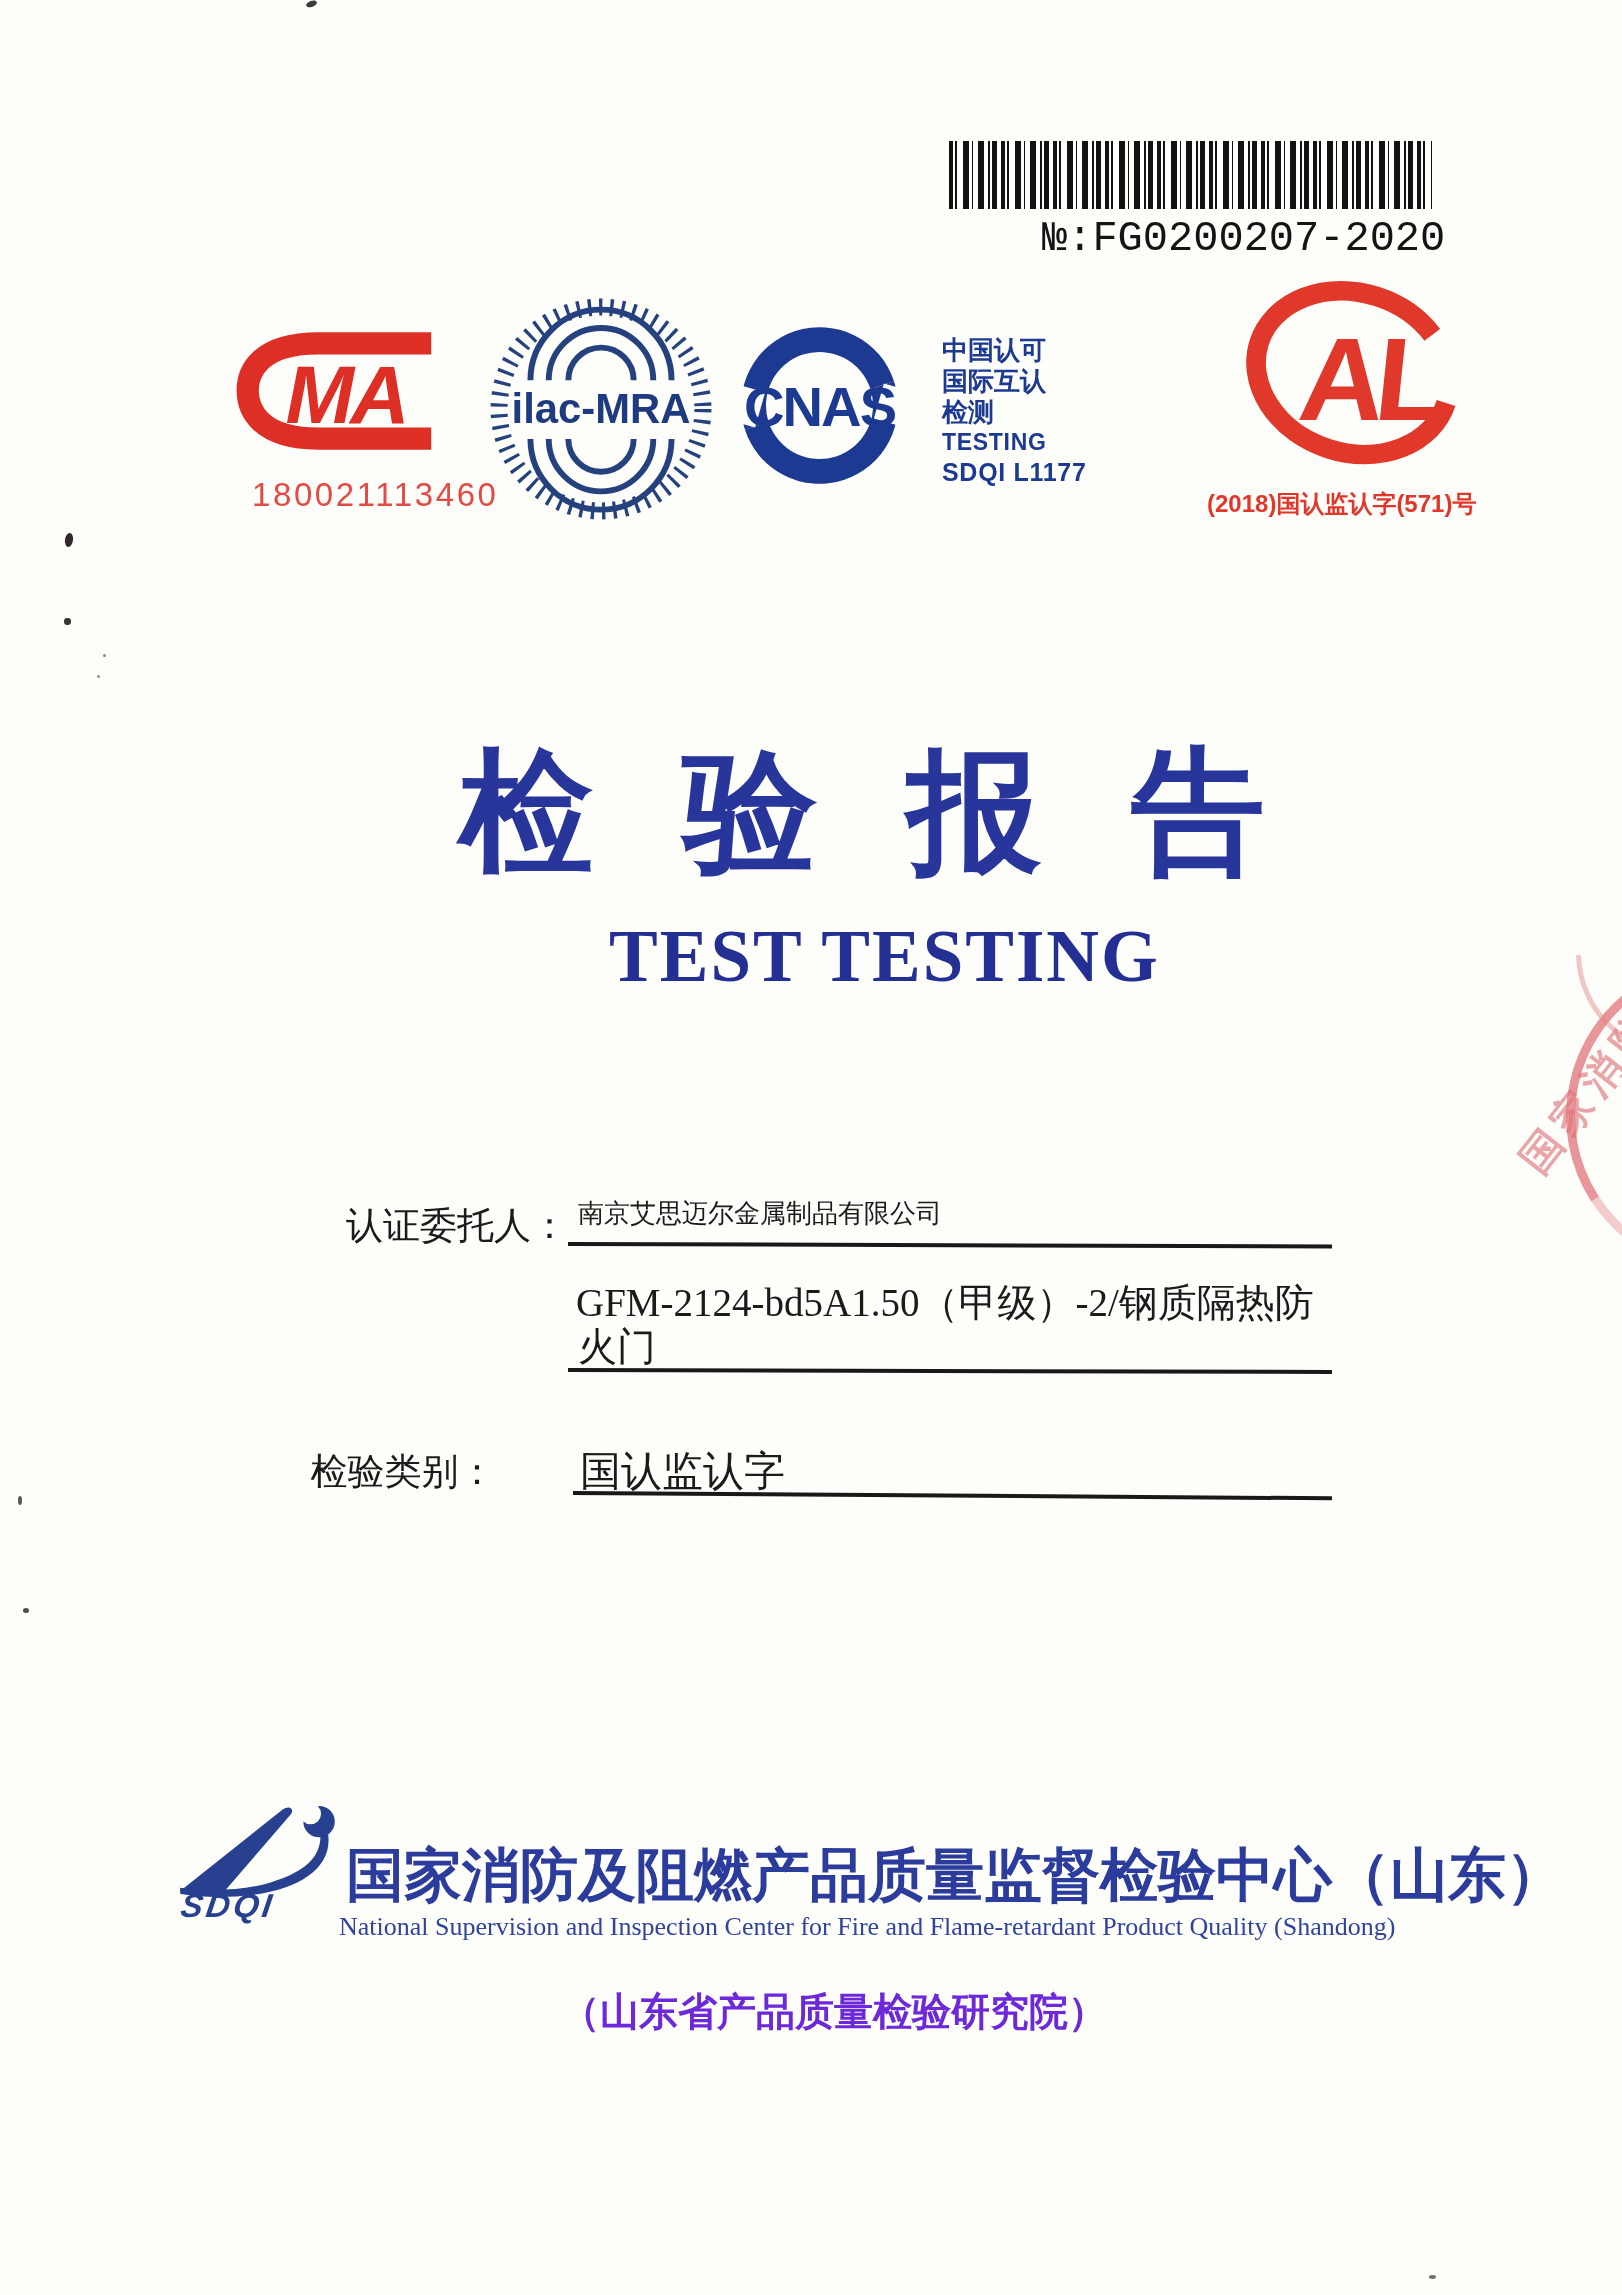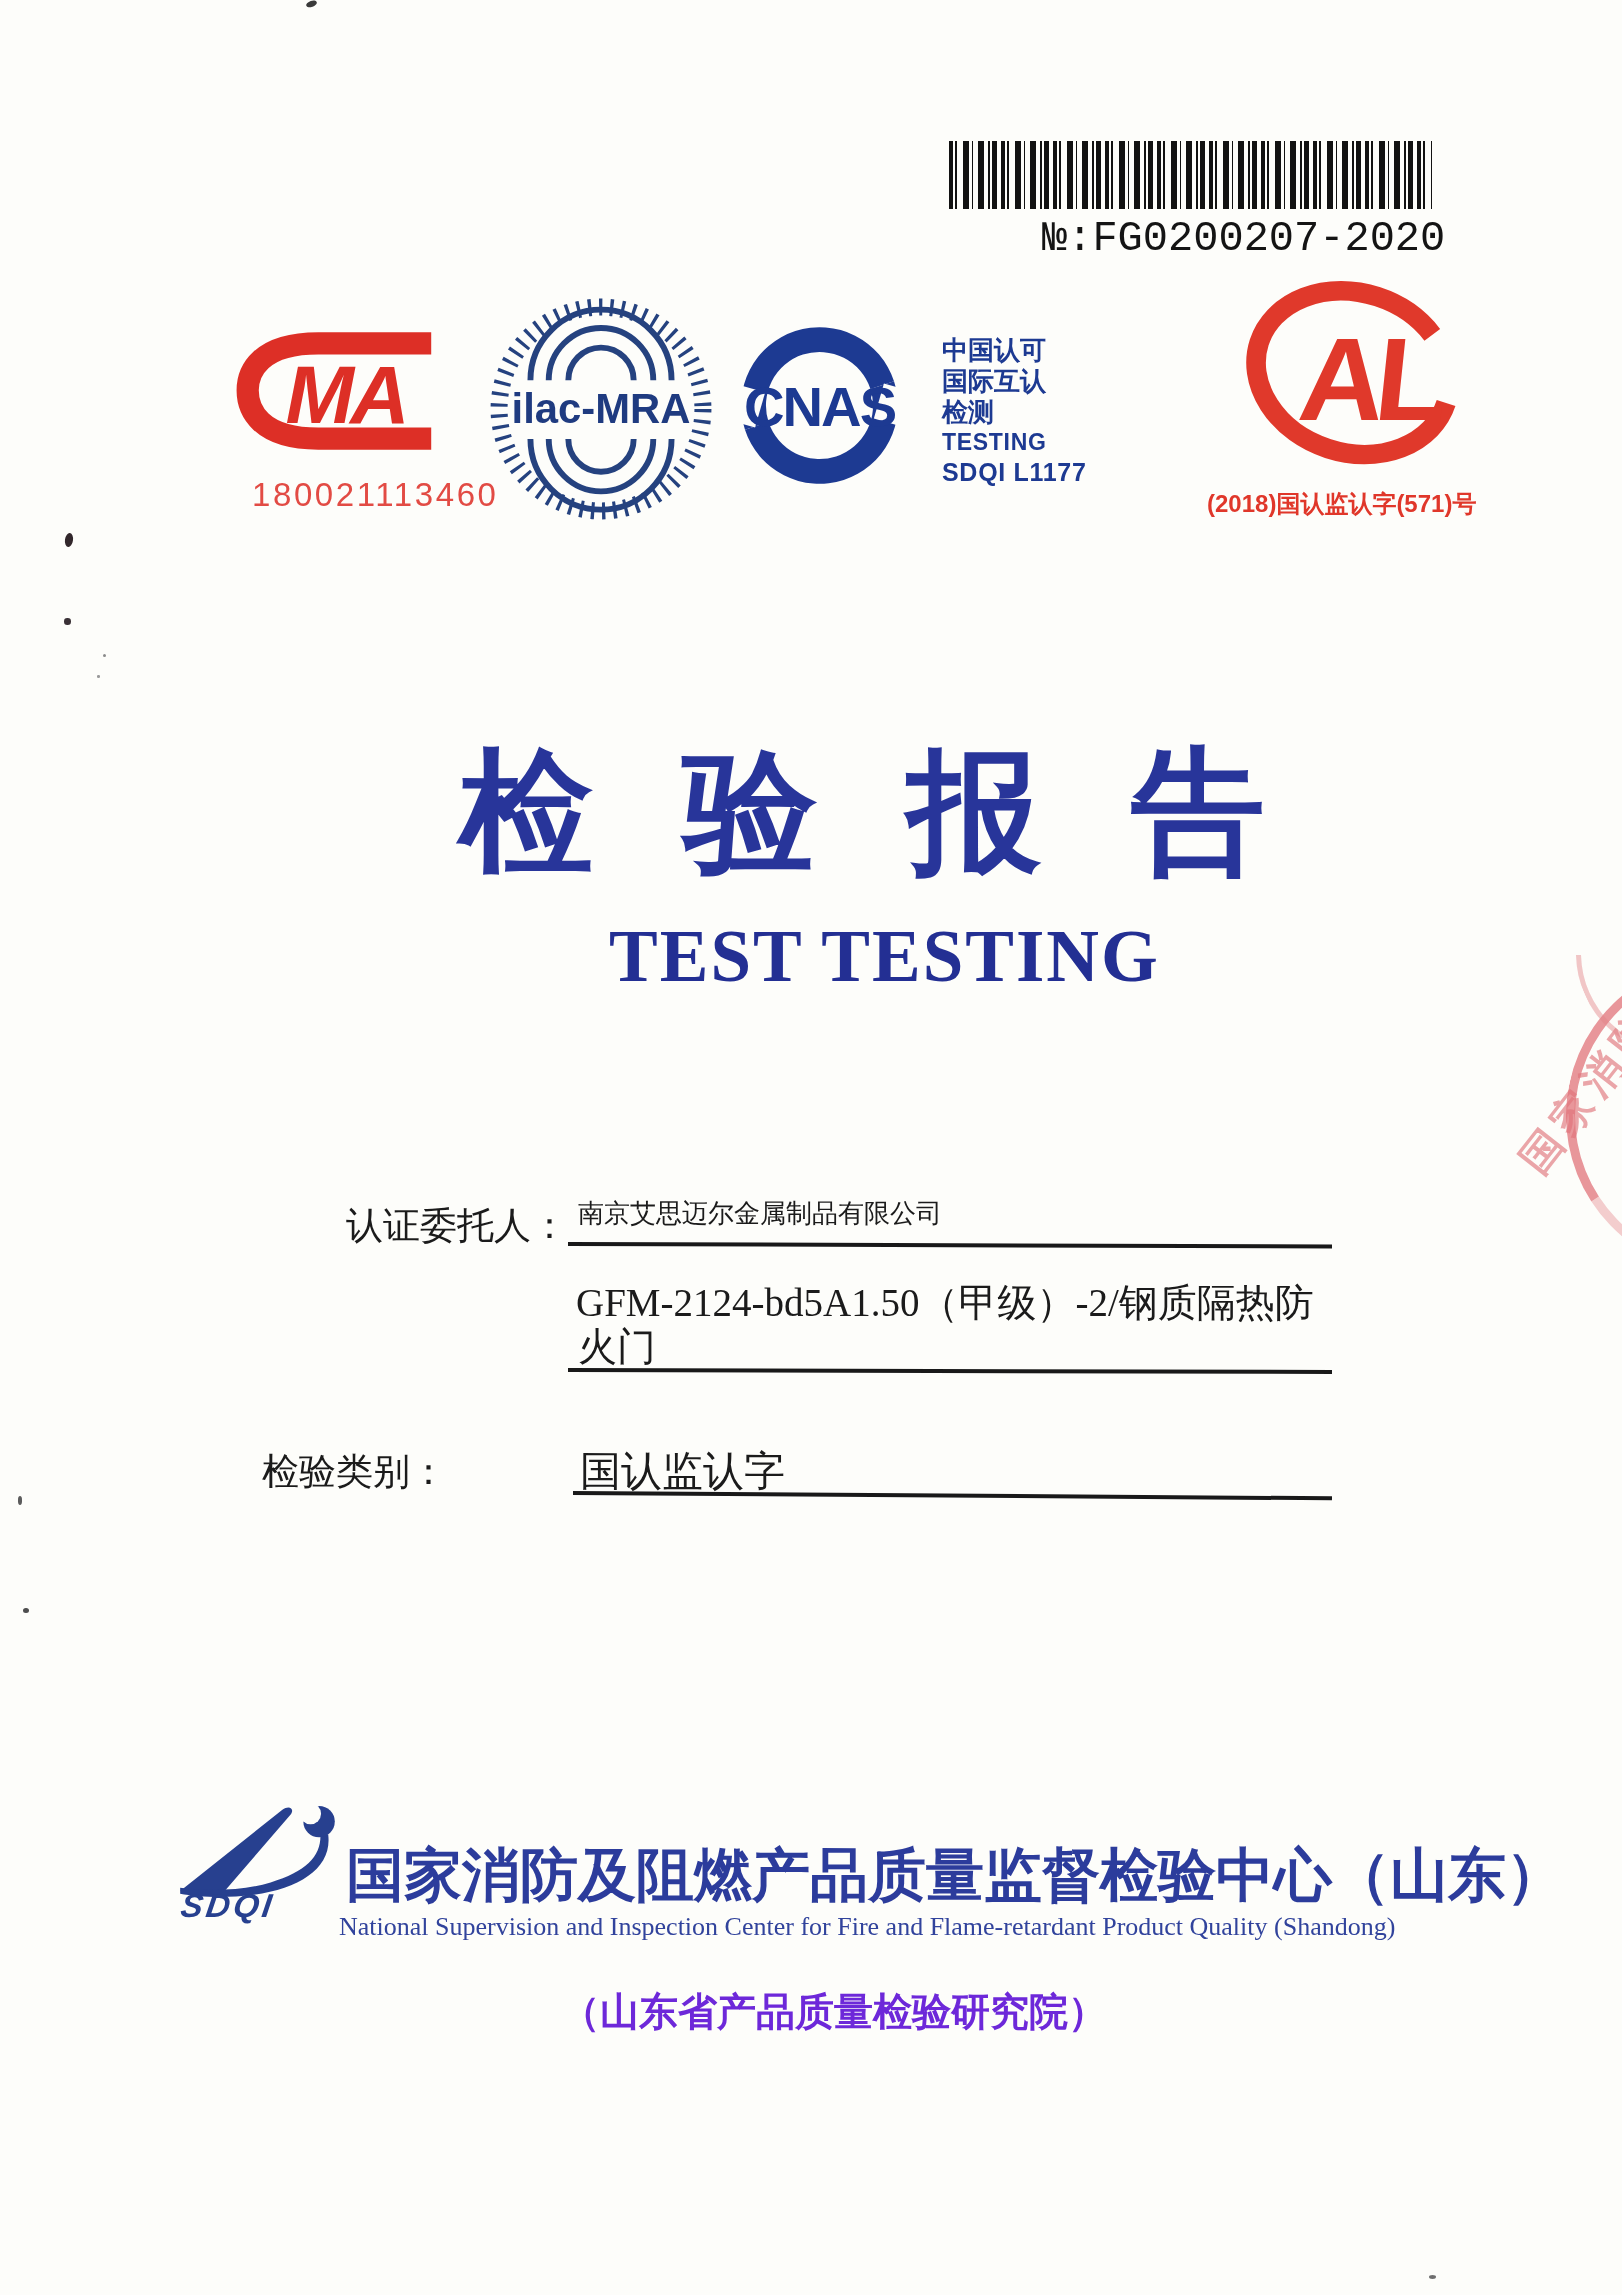--- a/index.html
+++ b/index.html
@@ -97,21 +97,21 @@
   <div class="abs serif" style="left:609px;top:915px;font-size:73px;font-weight:bold;letter-spacing:2px;color:#232f93;">TEST TESTING</div>
 
   <div class="abs serif label" style="left:262px;top:1201px;width:306px;text-align:right;font-size:37px;">认证委托人：</div>
   <div class="abs serif value" style="left:578px;top:1196px;font-size:26px;">南京艾思迈尔金属制品有限公司</div>
   <div class="abs underline" style="left:568px;top:1242px;width:764px;height:3.9px;transform:rotate(0.18deg);"></div>
 
   <div class="abs serif value" style="left:576px;top:1276px;font-size:39px;">GFM-2124-bd5A1.50（甲级）-2/钢质隔热防</div>
   <div class="abs serif value" style="left:578px;top:1320px;font-size:39px;">火门</div>
   <div class="abs underline" style="left:568px;top:1368px;width:764px;height:3.9px;transform:rotate(0.15deg);"></div>
 
-  <div class="abs serif label" style="left:262px;top:1447px;width:306px;text-align:left;font-size:37px;">检验类别：</div>
+  <div class="abs serif label" style="left:250px;top:1447px;width:306px;text-align:center;font-size:37px;">检验类别：</div>
   <div class="abs serif value" style="left:580px;top:1444px;font-size:41px;">国认监认字</div>
   <div class="abs underline" style="left:573px;top:1491px;width:759px;height:3.9px;transform:rotate(0.4deg);"></div>
 
   <svg class="abs" style="left:171px;top:1794px;" width="190" height="105" viewBox="0 0 290 160">
     <path d="M 14,148 L 170,24 C 180,16 190,22 182,32 L 82,148 Z" fill="#27408f"></path>
     <path d="M 240,62 C 246,112 198,144 124,154 C 84,159 40,157 14,152 L 14,143
              C 60,149 112,147 152,135 C 208,118 230,94 228,60 Z" fill="#27408f"></path>
     <circle cx="226" cy="42" r="24" fill="#27408f"></circle>
     <circle cx="213" cy="30" r="16" fill="#fdfdfa"></circle>
   </svg>

